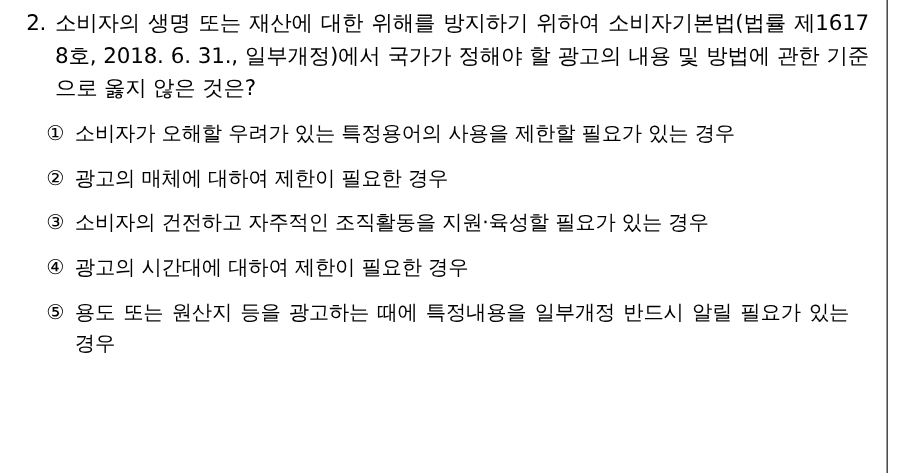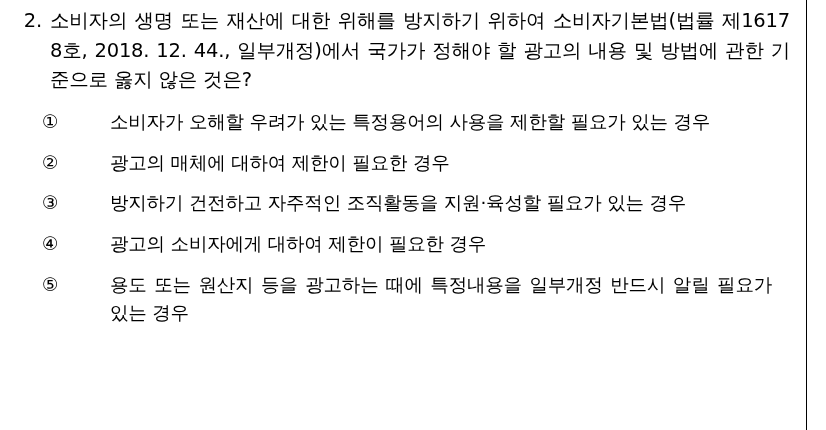--- a/index.html
+++ b/index.html
@@ -72,60 +72,59 @@
     flex: 0 0 auto;
     width: 26px;
     text-align: left;
   }
   .choice-text {
     flex: 1 1 auto;
     text-align: justify;
     text-justify: inter-character;
     word-break: break-all;
     padding-right: 18px;
-    margin-left: 42px;
   }
   .choice:last-child {
     margin-bottom: 0;
   }
 </style>
 </head>
 <body>
 
 <div class="page">
 
   <div class="column-rule"></div>
 
   <div class="question-block">
 
     <div class="stem">
       <span class="stem-number">2.</span>
-      <span class="stem-text">소비자의 생명 또는 재산에 대한 위해를 방지하기 위하여 소비자기본법(법률 제16178호, 2018. 12. 44., 일부개정)에서 국가가 정해야 할 광고의 내용 및 방법에 관한 기준으로 옳지 않은 것은?</span>
+      <span class="stem-text">소비자의 생명 또는 재산에 대한 위해를 방지하기 위하여 소비자기본법(법률 제16178호, 2018. 6. 31., 일부개정)에서 국가가 정해야 할 광고의 내용 및 방법에 관한 기준으로 옳지 않은 것은?</span>
     </div>
 
     <div class="choices">
 
       <div class="choice">
         <span class="choice-marker">①</span>
         <span class="choice-text">소비자가 오해할 우려가 있는 특정용어의 사용을 제한할 필요가 있는 경우</span>
       </div>
 
       <div class="choice">
         <span class="choice-marker">②</span>
         <span class="choice-text">광고의 매체에 대하여 제한이 필요한 경우</span>
       </div>
 
       <div class="choice">
         <span class="choice-marker">③</span>
-        <span class="choice-text">방지하기 건전하고 자주적인 조직활동을 지원·육성할 필요가 있는 경우</span>
+        <span class="choice-text">소비자의 건전하고 자주적인 조직활동을 지원·육성할 필요가 있는 경우</span>
       </div>
 
       <div class="choice">
         <span class="choice-marker">④</span>
-        <span class="choice-text">광고의 소비자에게 대하여 제한이 필요한 경우</span>
+        <span class="choice-text">광고의 시간대에 대하여 제한이 필요한 경우</span>
       </div>
 
       <div class="choice">
         <span class="choice-marker">⑤</span>
         <span class="choice-text">용도 또는 원산지 등을 광고하는 때에 특정내용을 일부개정 반드시 알릴 필요가 있는 경우</span>
       </div>
 
     </div>
   </div>
 </div>

